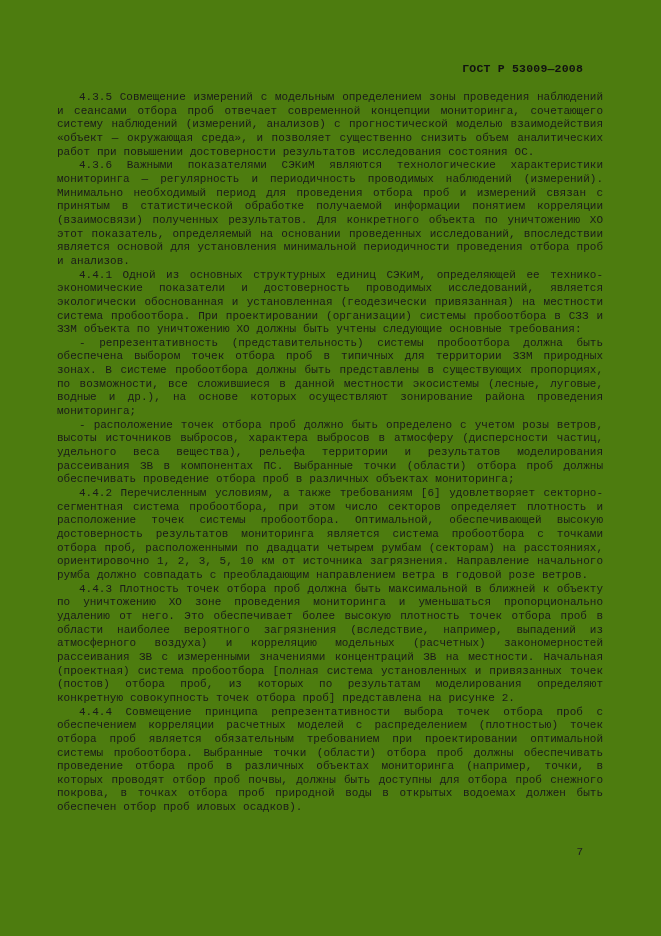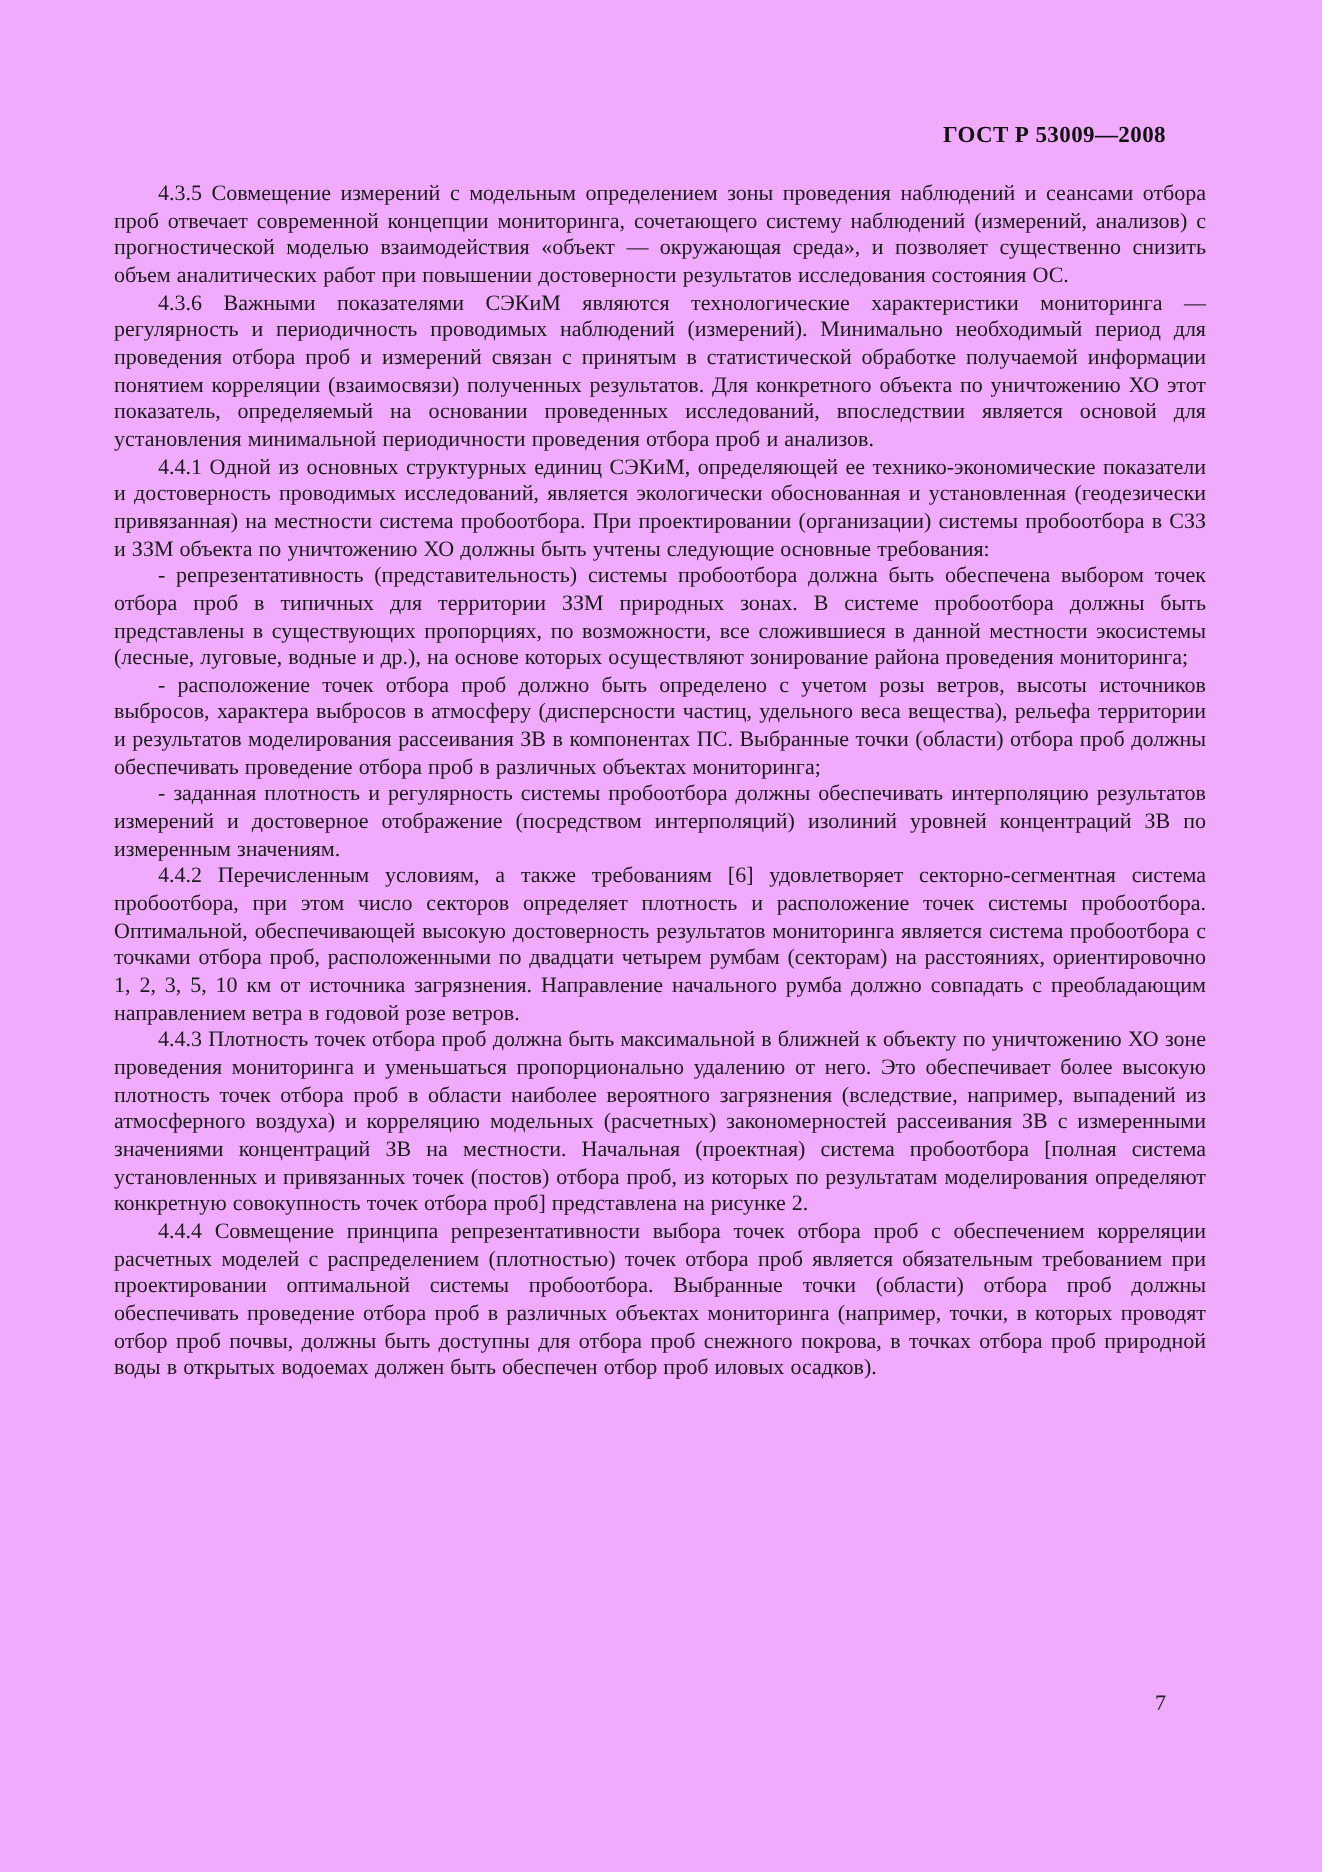--- a/index.html
+++ b/index.html
@@ -4,23 +4,23 @@
 <style>
   html, body {
     margin: 0;
     padding: 0;
     background: #ffffff;
   }
   .page {
     position: relative;
     width: 661px;
     height: 936px;
-    background: #f0abfc;
+    background: #4d7c0f;
     box-sizing: border-box;
-    font-family: Liberation Serif, serif;
+    font-family: Liberation Mono, monospace;
     color: #1a1a1a;
     overflow: hidden;
   }
   .running-header {
     position: absolute;
     top: 62px;
     left: 57px;
     right: 58px;
     text-align: right;
     padding-right: 20px;
@@ -65,21 +65,20 @@
 <div class="page">
 
   <div class="running-header">ГОСТ Р 53009—2008</div>
 
   <main class="doc-body">
     <p>4.3.5  Совмещение измерений с модельным определением зоны проведения наблюдений и сеансами отбора проб отвечает современной концепции мониторинга, сочетающего систему наблюдений (измерений, анализов) с прогностической моделью взаимодействия «объект — окружающая среда», и позволяет существенно снизить объем аналитических работ при повышении достоверности результатов исследования состояния ОС.</p>
     <p>4.3.6  Важными показателями СЭКиМ являются технологические характеристики мониторинга — регулярность и периодичность проводимых наблюдений (измерений). Минимально необходимый период для проведения отбора проб и измерений связан с принятым в статистической обработке получаемой информации понятием корреляции (взаимосвязи) полученных результатов. Для конкретного объекта по уничтожению ХО этот показатель, определяемый на основании проведенных исследований, впоследствии является основой для установления минимальной периодичности проведения отбора проб и анализов.</p>
     <p>4.4.1  Одной из основных структурных единиц СЭКиМ, определяющей ее технико-экономические показатели и достоверность проводимых исследований, является экологически обоснованная и установленная (геодезически привязанная) на местности система пробоотбора. При проектировании (организации) системы пробоотбора в СЗЗ и ЗЗМ объекта по уничтожению ХО должны быть учтены следующие основные требования:</p>
     <p>-  репрезентативность (представительность) системы пробоотбора должна быть обеспечена выбором точек отбора проб в типичных для территории ЗЗМ природных зонах. В системе пробоотбора должны быть представлены в существующих пропорциях, по возможности, все сложившиеся в данной местности экосистемы (лесные, луговые, водные и др.), на основе которых осуществляют зонирование района проведения мониторинга;</p>
     <p>-  расположение точек отбора проб должно быть определено с учетом розы ветров, высоты источников выбросов, характера выбросов в атмосферу (дисперсности частиц, удельного веса вещества), рельефа территории и результатов моделирования рассеивания ЗВ в компонентах ПС. Выбранные точки (области) отбора проб должны обеспечивать проведение отбора проб в различных объектах мониторинга;</p>
-    <p>-  заданная плотность и регулярность системы пробоотбора должны обеспечивать интерполяцию результатов измерений и достоверное отображение (посредством интерполяций) изолиний уровней концентраций ЗВ по измеренным значениям.</p>
     <p>4.4.2  Перечисленным условиям, а также требованиям [6] удовлетворяет секторно-сегментная система пробоотбора, при этом число секторов определяет плотность и расположение точек системы пробоотбора. Оптимальной, обеспечивающей высокую достоверность результатов мониторинга является система пробоотбора с точками отбора проб, расположенными по двадцати четырем румбам (секторам) на расстояниях, ориентировочно 1, 2, 3, 5, 10 км от источника загрязнения. Направление начального румба должно совпадать с преобладающим направлением ветра в годовой розе ветров.</p>
     <p>4.4.3  Плотность точек отбора проб должна быть максимальной в ближней к объекту по уничтожению ХО зоне проведения мониторинга и уменьшаться пропорционально удалению от него. Это обеспечивает более высокую плотность точек отбора проб в области наиболее вероятного загрязнения (вследствие, например, выпадений из атмосферного воздуха) и корреляцию модельных (расчетных) закономерностей рассеивания ЗВ с измеренными значениями концентраций ЗВ на местности. Начальная (проектная) система пробоотбора [полная система установленных и привязанных точек (постов) отбора проб, из которых по результатам моделирования определяют конкретную совокупность точек отбора проб] представлена на рисунке 2.</p>
     <p>4.4.4  Совмещение принципа репрезентативности выбора точек отбора проб с обеспечением корреляции расчетных моделей с распределением (плотностью) точек отбора проб является обязательным требованием при проектировании оптимальной системы пробоотбора. Выбранные точки (области) отбора проб должны обеспечивать проведение отбора проб в различных объектах мониторинга (например, точки, в которых проводят отбор проб почвы, должны быть доступны для отбора проб снежного покрова, в точках отбора проб природной воды в открытых водоемах должен быть обеспечен отбор проб иловых осадков).</p>
   </main>
 
   <div class="page-number">7</div>
 
 </div>
 
 </body></html>

